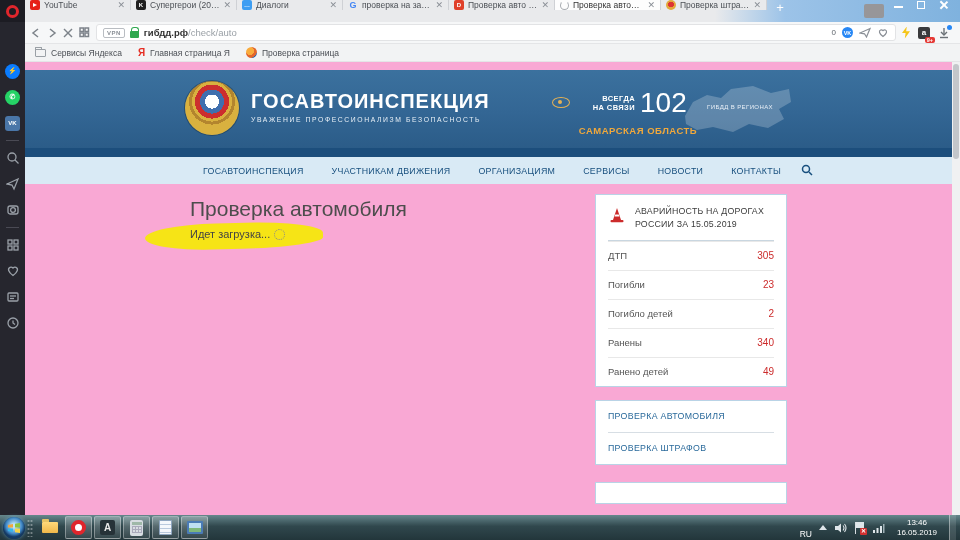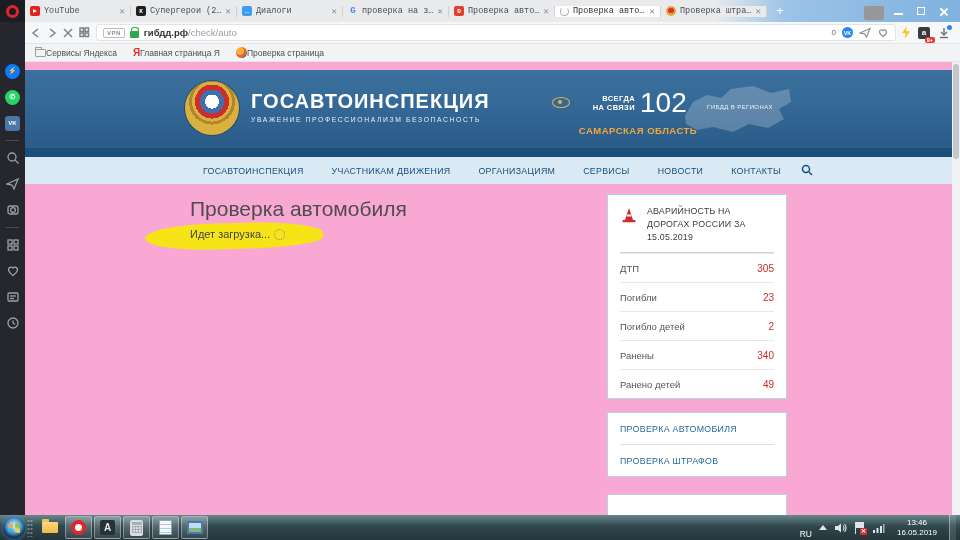--- a/index.html
+++ b/index.html
@@ -15,21 +15,21 @@
   .sb-div { width:13px; height:1px; background:#4a4a54; margin:4px auto; }
   .circ { width:15px; height:15px; border-radius:50%; display:flex; align-items:center; justify-content:center; color:#fff; font-size:7px; font-weight:bold; }
   .msgr { background:#0a7cff; } .wapp { background:#25d366; }
   .vkic { width:15px; height:15px; border-radius:3px; background:#4a76a8; color:#fff; font-size:6px; font-weight:bold; display:flex; align-items:center; justify-content:center; }
   .sb-ic svg { stroke:#9aa0a8; fill:none; stroke-width:1.3; }
 
   
   #chrome { position:absolute; left:25px; top:0; right:0; bottom:25px; background:#fff; }
 
   
-  #tabstrip { height:22px; display:flex; align-items:center; background:linear-gradient(90deg,#e9eaec 0,#e9eaec 690px,#9cc3e8 760px,#7fb2de 100%);font-family:Liberation Mono, monospace; }
+  #tabstrip { height:22px; display:flex; align-items:flex-start; background:linear-gradient(90deg,#e9eaec 0,#e9eaec 690px,#9cc3e8 760px,#7fb2de 100%); }
   .tab { flex:0 0 106px; display:flex; align-items:center; gap:4px; padding:0 5px; border-right:1px solid #cfd1d5; background:#e9eaec; font-size:8.5px; color:#4b4f55; cursor:pointer; min-width:0; }
   .tab.active { background:#fdfdfd; color:#333; }
   .tab .tlabel { flex:1; white-space:nowrap; overflow:hidden; text-overflow:ellipsis; }
   .tab .tclose { font-size:9px; color:#8a8f96; flex:0 0 auto; cursor:pointer; }
   .fav { width:10px; height:10px; flex:0 0 auto; border-radius:2px; display:flex; align-items:center; justify-content:center; font-size:6px; font-weight:bold; color:#fff; }
   .fav-yt { background:#e62117; } .fav-yt:before { content:""; border-left:4px solid #fff; border-top:2.5px solid transparent; border-bottom:2.5px solid transparent; }
   .fav-kp { background:#1f1f1f; } .fav-dlg { background:#3d9df2; }
   .fav-g  { background:transparent; color:#4285f4; font-size:9px; }
   .fav-drom { background:#e0402a; }
   .fav-spin { border:1.5px solid #a9adb2; border-top-color:transparent; border-radius:50%; width:9px; height:9px; animation:spin 1s linear infinite; }
@@ -63,21 +63,21 @@
   .ext { position:relative; cursor:pointer; display:flex; align-items:center; justify-content:center; }
   .ext-flash { width:8px; height:12px; background:#f5c518; clip-path:polygon(60% 0,0 55%,45% 55%,35% 100%,100% 40%,52% 40%); }
   .ext-ab { width:12px; height:12px; background:#3a3a3c; border-radius:2px; color:#fff; font-size:8px; font-weight:bold; display:flex; align-items:center; justify-content:center; }
   .badge9 { position:absolute; right:-5px; bottom:-4px; background:#e53935; color:#fff; font-size:5.5px; font-weight:bold; padding:0 2px; border-radius:2px; }
   .dl { position:relative; }
   .dl svg { stroke:#6b7076; fill:none; stroke-width:1.4; }
   .dl .dot { position:absolute; right:-2px; top:-2px; width:5px; height:5px; background:#2787f5; border-radius:50%; }
 
   
   #bmrow { height:18px; display:flex; align-items:center; background:#f2f3f4; border-bottom:1px solid #e4e5e7; padding:0 10px; gap:16px; }
-  .bm { display:flex; align-items:center; font-size:8.5px; color:#4b4f55; cursor:pointer; }
+  .bm { display:flex; align-items:center; gap:5px; font-size:8.5px; color:#4b4f55; cursor:pointer; }
   .bm-folder { width:11px; height:8px; border:1px solid #9aa0a6; border-radius:1px; position:relative; }
   .bm-folder:before { content:""; position:absolute; left:-1px; top:-3px; width:5px; height:2px; border:1px solid #9aa0a6; border-bottom:none; border-radius:1px 1px 0 0; }
   .bm-ya { color:#e52e24; font-weight:bold; font-size:10px; }
   .bm-ff { width:11px; height:11px; border-radius:50%; background:radial-gradient(circle at 35% 35%, #f9ab3c 0 40%, #e2662c 41% 70%, #2b5ea7 71%); }
 
   
   #site { position:absolute; top:62px; left:0; right:0; bottom:0; background:#f9a8d4; overflow:hidden; }
   #shead { position:absolute; top:8px; left:0; right:8px; height:78px; background:linear-gradient(180deg,#3b719e 0%, #336694 55%, #2b5c88 100%); }
   .slogo { position:absolute; left:160px; top:11px; width:54px; height:54px; border-radius:50%;
            background:radial-gradient(circle at 50% 38%, #fff 0 7px, #3f6fae 7px 12px, #cc2e2e 12px 17px, #d9b13f 17px 20px, #b3852e 20px 23px, #d9b13f 23px);
@@ -99,21 +99,21 @@
   .snav-search { margin-left:6px; cursor:pointer; }
   .snav-search svg { stroke:#174f7e; fill:none; stroke-width:1.5; }
 
   .h1 { position:absolute; left:165px; top:135px; font-size:21px; font-weight:300; color:#4d4d4d; }
   .hl { position:absolute; left:120px; top:161px; width:178px; height:26px; background:#f6e70c; border-radius:48% 52% 55% 45% / 60% 55% 45% 60%; transform:rotate(-1.5deg); opacity:.95; }
   .loadline { position:absolute; left:165px; top:166px; display:flex; align-items:center; gap:4px; }
   .loadtxt { font-size:11px; color:#444; }
   .ldspin { width:11px; height:11px; border:1.6px dotted #8a8a8a; border-radius:50%; animation:spin 1.2s linear infinite; }
 
   #rightcol { position:absolute; left:570px; top:132px; width:192px; }
-  .box { border:1px solid #b9d3e6; background:#fff;margin-left:12px; }
+  .box { border:1px solid #b9d3e6; background:#fff; }
   .box1 { padding:10px 12px 0; }
   .bx-head { display:flex; gap:9px; align-items:flex-start; padding-bottom:9px; border-bottom:1px solid #c9d6e0; }
   .bx-title { font-size:8.8px; color:#3c3c3c; line-height:1.45; letter-spacing:.2px; }
   .cone { flex:0 0 auto; margin-top:1px; }
   .stat { display:flex; justify-content:space-between; align-items:center; height:29px; border-top:1px solid #e8e8e8; }
   .stat:first-of-type { border-top:none; }
   .stat .sl { font-size:9.5px; color:#555; }
   .stat .sv { font-size:10px; color:#cc2b2b; }
   .box2 { margin-top:13px; padding:0 12px; }
   .clink { display:block; font-size:8.8px; color:#2a6a9b; letter-spacing:.3px; padding:10.5px 0; border-top:1px solid #d7dee4; cursor:pointer; text-decoration:none; }

